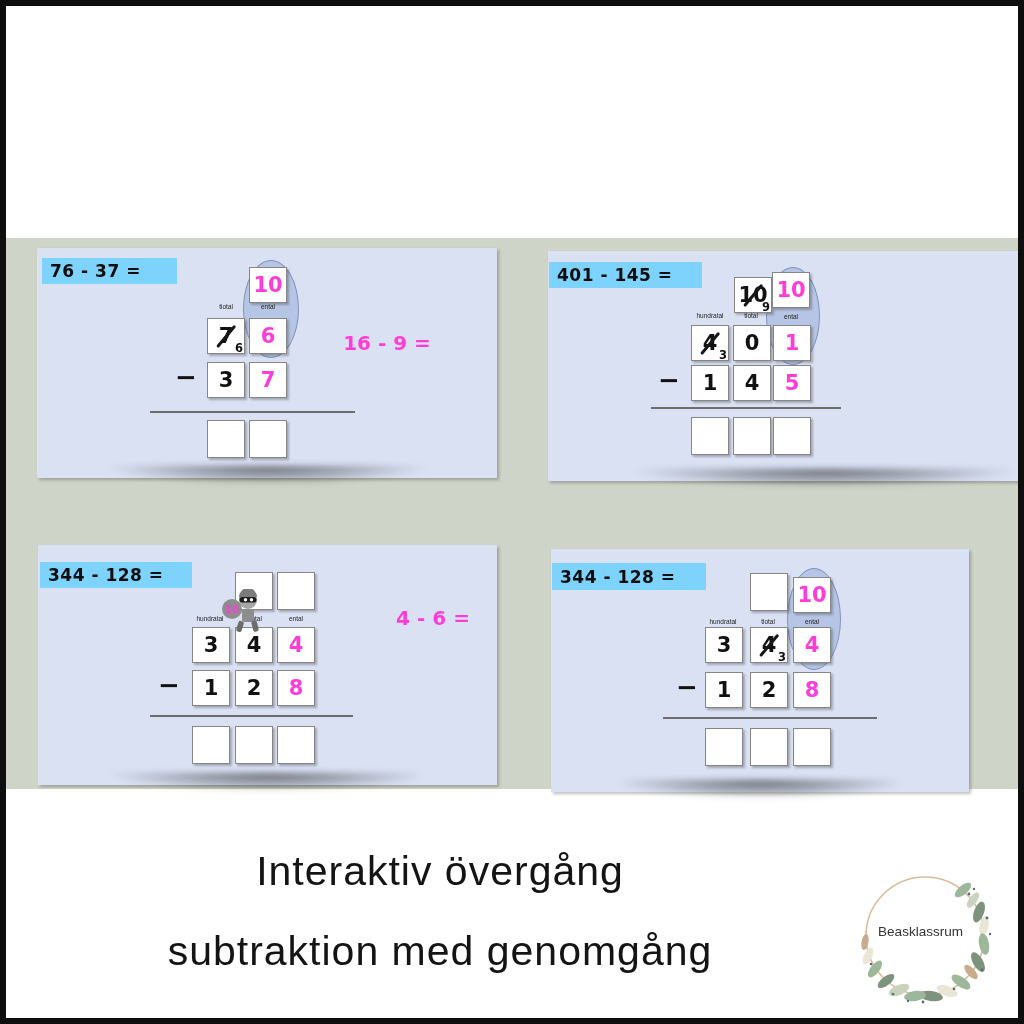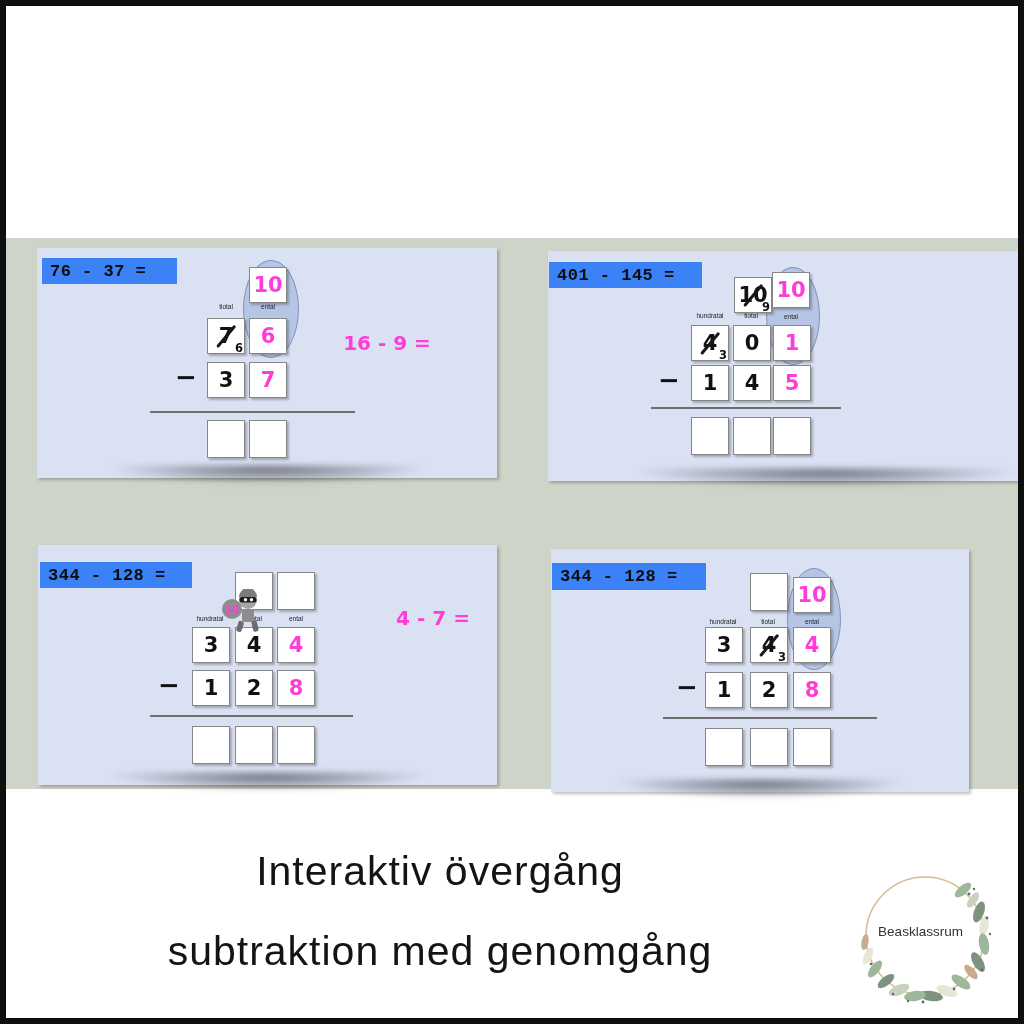--- a/index.html
+++ b/index.html
@@ -6,23 +6,23 @@
   body{width:1024px;height:1024px;position:relative;background:#ffffff;
        font-family:"DejaVu Sans",sans-serif;overflow:hidden;}
   .frame{position:absolute;inset:0;border:6px solid #0e0e0e;z-index:60;pointer-events:none;}
   .band{position:absolute;left:6px;right:6px;top:238px;height:551px;background:#cfd4c8;z-index:0;}
 
   .slide{position:absolute;background:#dae1f3;z-index:1;box-shadow:2px 2px 3px rgba(0,0,0,0.25);}
   .slide::after{content:"";position:absolute;left:3%;right:3%;bottom:-14px;height:26px;
        background:radial-gradient(ellipse 52% 100% at 50% 0%,rgba(0,0,0,0.55),rgba(0,0,0,0) 72%);
        filter:blur(3px);z-index:-1;}
 
-  .title-bar{position:absolute;background:#3b82f6;color:#0d0d0d;font-weight:bold;
+  .title-bar{position:absolute;background:#7dd3fc;color:#0d0d0d;font-weight:bold;
        font-size:17px;display:flex;align-items:center;padding-left:8px;letter-spacing:0.5px;
-       box-sizing:border-box;font-family:Liberation Mono, monospace;}
+       box-sizing:border-box;}
   .box{position:absolute;width:38px;height:36px;background:#ffffff;border:1px solid #868686;
        box-shadow:1.5px 2px 2px rgba(60,60,60,0.35);display:flex;align-items:center;
        justify-content:center;font-weight:bold;font-size:21px;color:#111;z-index:2;box-sizing:border-box;}
   .box .digit{position:relative;z-index:1;}
   .crossed::before{content:"";position:absolute;left:4px;right:4px;top:48%;height:2.5px;
        background:#171717;border-radius:2px;transform:rotate(-50deg);z-index:3;}
   .sub{position:absolute;right:1px;bottom:-2px;font-size:11.5px;font-weight:bold;color:#111;z-index:3;}
   .pink{color:#ff3cd8;}
   .col-label{position:absolute;font-family:"Liberation Sans",sans-serif;font-size:6.5px;
        color:#1c1c1c;text-align:center;z-index:2;}
@@ -113,21 +113,21 @@
   <div class="box" style="left:197px;top:82px;">4</div>
   <div class="box pink" style="left:239px;top:82px;">4</div>
   <div class="minus" style="left:120px;top:127px;">−</div>
   <div class="box" style="left:154px;top:125px;">1</div>
   <div class="box" style="left:197px;top:125px;">2</div>
   <div class="box pink" style="left:239px;top:125px;">8</div>
   <div class="sum-line" style="left:112px;top:170px;width:203px;"></div>
   <div class="box" style="left:154px;top:181px;height:38px;"></div>
   <div class="box" style="left:197px;top:181px;height:38px;"></div>
   <div class="box" style="left:239px;top:181px;height:38px;"></div>
-  <div class="side-eq" style="left:345px;top:61px;width:100px;">4 - 7 =</div>
+  <div class="side-eq" style="left:345px;top:61px;width:100px;">4 - 6 =</div>
 </div>
 
 <div class="slide" style="left:551px;top:549px;width:418px;height:243px;">
   <div class="title-bar" style="left:1px;top:14px;width:154px;height:27px;">344 - 128 =</div>
   <div class="ellipse" style="left:236px;top:19px;width:52px;height:100px;"></div>
   <div class="box" style="left:199px;top:24px;height:38px;"></div>
   <div class="box pink" style="left:242px;top:28px;">10</div>
   <div class="col-label" style="left:150px;top:69px;width:44px;">hundratal</div>
   <div class="col-label" style="left:196px;top:69px;width:42px;">tiotal</div>
   <div class="col-label" style="left:240px;top:69px;width:42px;">ental</div>

